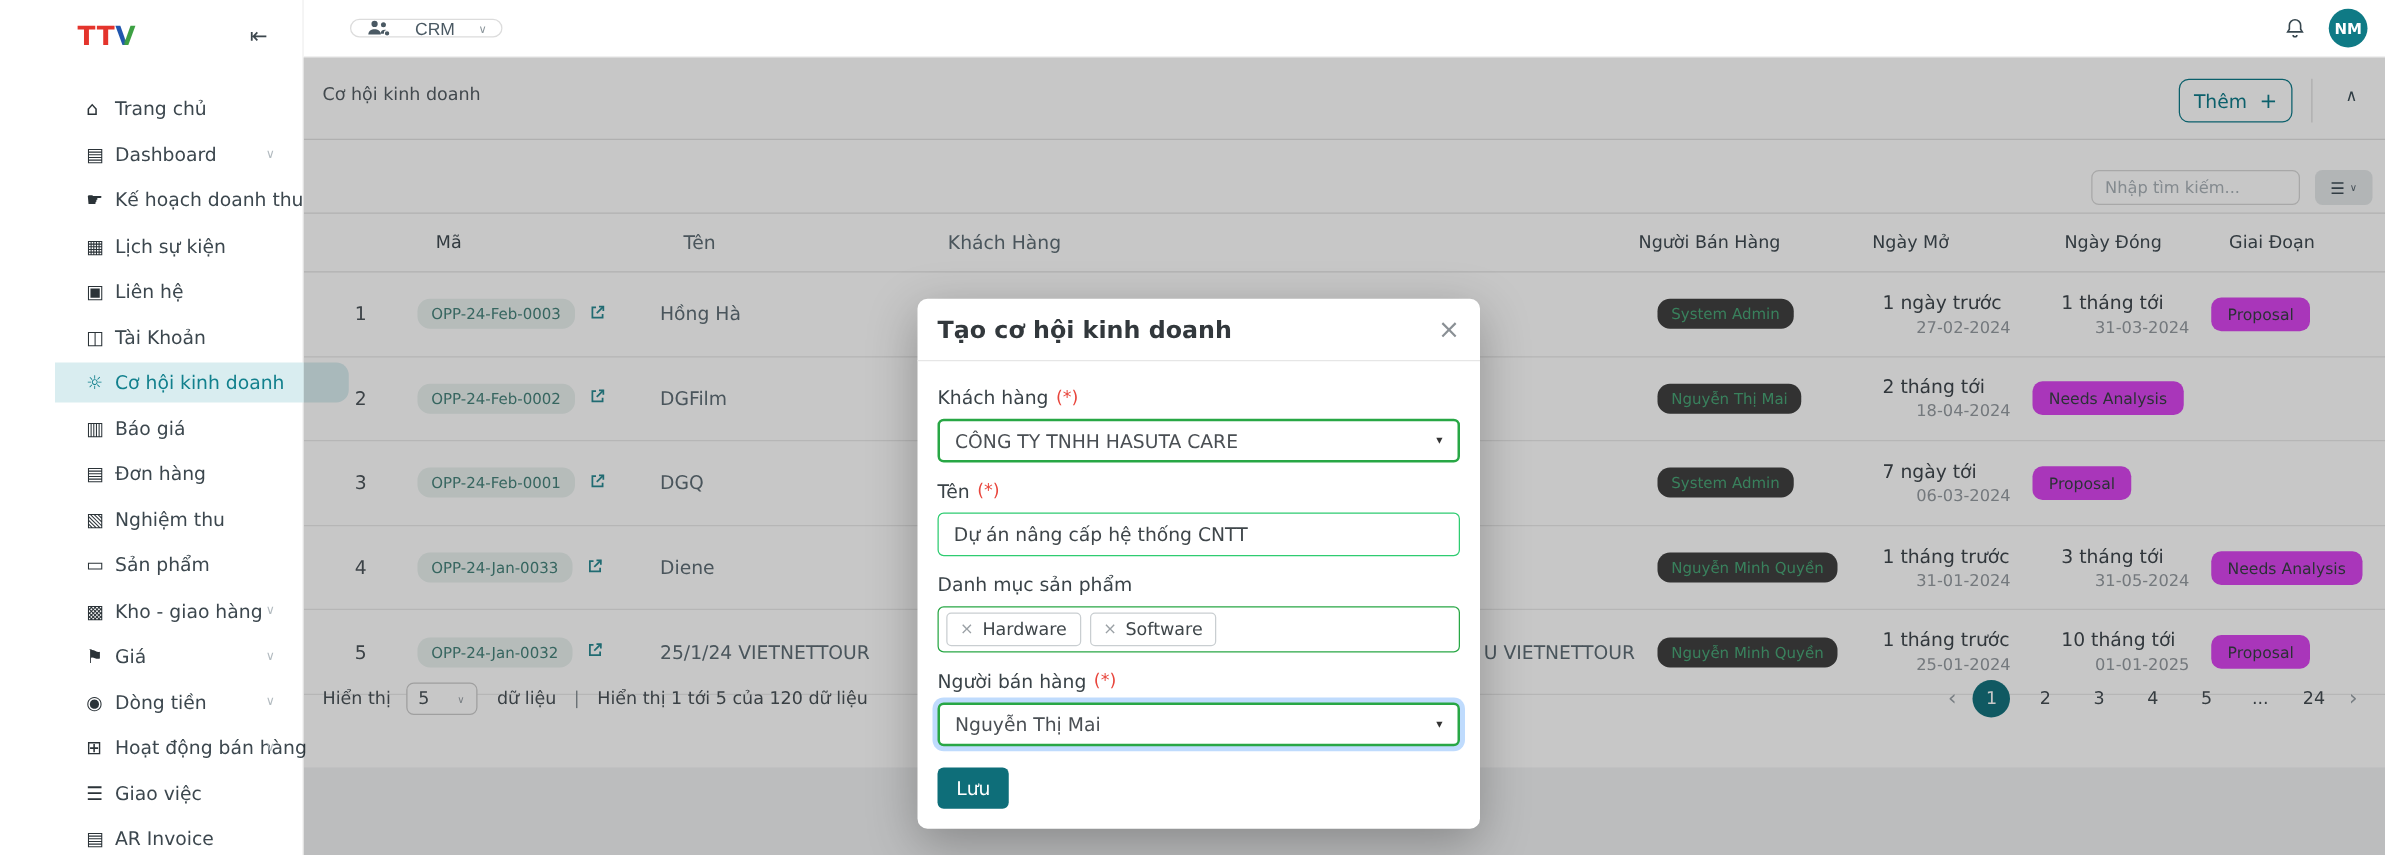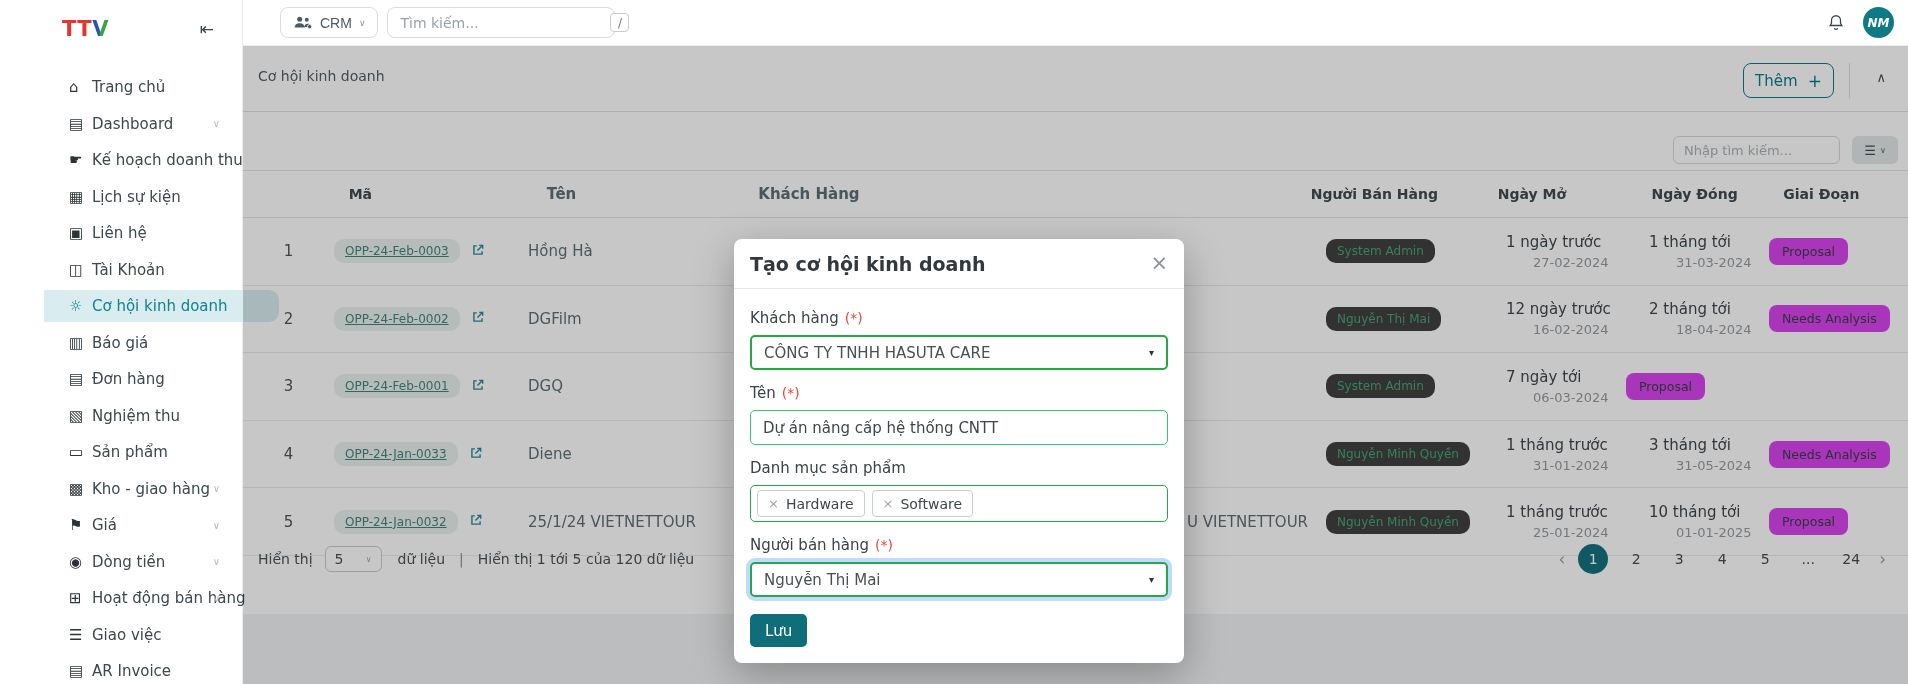--- a/index.html
+++ b/index.html
@@ -21,30 +21,30 @@
         color:#3c474e; font-size:15px; cursor:pointer; }
   .mi-ic { width:23px; font-size:15px; color:#2b3338; flex:0 0 23px; }
   .mi-lb { white-space:nowrap; }
   .mi-ch { position:absolute; right:22px; font-size:10px; color:#b3bbc0; }
   .mi.active { background:#d9edf0; width:235px; border-radius:0 10px 10px 0; }
   .mi.active .mi-lb, .mi.active .mi-ic { color:#12808d; }
 
   
   .topbar { position:absolute; left:243px; top:0; width:1665px; height:46px; background:#fff;
             border-bottom:1px solid #ececec; display:flex; align-items:center; z-index:3; }
-  .crm-btn { display:flex; align-items:center; gap:7px; margin-left:37px; height:31px; padding:0 12px;
+  .crm-btn { display:flex; align-items:center; gap:19px; margin-left:37px; height:15px; padding:0 12px;
              border:1px solid #dcdcdc; border-radius:8px; color:#4a5963; font-size:14px; cursor:pointer; background:#fff; }
   .crm-caret { font-size:9px; color:#8a949a; }
   .search-wrap { position:relative; margin-left:9px; }
   .search-input { width:228px; height:31px; border:1px solid #dcdcdc; border-radius:8px; padding:0 30px 0 12px;
                   font-size:14px; color:#444; font-family:inherit; outline:none; }
   .search-input::placeholder { color:#9aa2a8; }
   .slash-key { position:absolute; right:-14px; top:6px; width:19px; height:19px; border:1px solid #ccc;
                border-radius:4px; font-size:12px; color:#777; display:flex; align-items:center; justify-content:center; background:#fff; }
-  .tb-right { margin-left:auto; display:flex; align-items:center; gap:18px; padding-right:14px;font-style:italic; }
+  .tb-right { margin-left:auto; display:flex; align-items:center; gap:18px; padding-right:14px; }
   .bell { cursor:pointer; display:flex; }
   .avatar { width:31px; height:31px; border-radius:50%; background:#0f7a85; color:#fff; font-size:12px;
             font-weight:700; display:flex; align-items:center; justify-content:center; cursor:pointer; }
 
   
   .content { position:absolute; left:243px; top:46px; width:1665px; height:638px; background:#fff; z-index:1; }
   .c-head { position:absolute; left:0; top:0; width:100%; height:66px; border-bottom:1px solid #e2e2e2; }
   .c-title { position:absolute; left:15px; top:22px; font-size:14px; color:#555e64; }
   .add-btn { position:absolute; right:74px; top:17px; width:91px; height:35px; border:1.5px solid #0f7b8a;
              border-radius:8px; background:#fff; color:#0f7b8a; font-size:15px; display:flex; align-items:center;
@@ -56,34 +56,34 @@
   .filter-input { position:absolute; right:68px; top:90px; width:167px; height:28px; border:1px solid #d8d8d8;
                   border-radius:6px; padding:0 10px; font-size:13px; color:#555; font-family:inherit; outline:none; }
   .filter-input::placeholder { color:#aab2b8; }
   .view-btn { position:absolute; right:10px; top:90px; width:46px; height:28px; background:#e5e8ea; border:none;
               border-radius:6px; display:flex; align-items:center; justify-content:center; gap:4px;
               color:#3f4d57; cursor:pointer; }
   .view-ic { font-size:13px; }
   .view-caret { font-size:8px; color:#5a6871; }
 
   .thead { position:absolute; left:0; top:124px; width:100%; height:48px; display:flex; align-items:center;
-           border-top:1px solid #e4e4e4; border-bottom:1px solid #e4e4e4; font-size:14px; font-weight:700; color:#404b52;gap:24px; }
+           border-top:1px solid #e4e4e4; border-bottom:1px solid #e4e4e4; font-size:14px; font-weight:400; color:#404b52;gap:24px; }
   .tbody { position:absolute; left:0; top:172px; width:100%; }
   .trow { display:flex; align-items:center; height:67.6px; border-bottom:1px solid #e9e9e9; }
   .c-idx   { width:91px;  text-align:center; color:#4e565c; font-size:15px; }
   .c-code  { width:194px; display:flex; align-items:center; gap:11px; }
   .c-name  { width:209px; color:#5f6e76; font-size:15px; }
   .c-cust  { width:589px; color:#5f6e76; font-size:15px; }
   .c-seller{ width:166px; }
   .c-open  { width:143px; padding-left:14px; }
   .c-close { width:134px; padding-left:14px; }
   .c-stage { width:139px; }
   .thead .c-code, .thead .c-name, .thead .c-cust, .thead .c-seller, .thead .c-stage { display:block; }
   .code-badge { background:#e9f1ef; color:#47837b; font-size:12px; padding:5px 11px; border-radius:10px;
-                white-space:nowrap; cursor:pointer;text-decoration:underline; }
+                white-space:nowrap; cursor:pointer; }
   .seller-badge { display:inline-block; background:#404040; color:#49a577; font-size:12px; padding:5px 11px;
                   border-radius:10px; white-space:nowrap; }
   .stage-badge { display:inline-block; background:#d946ef; color:#383f45; font-size:12.5px; padding:6px 13px;
                  border-radius:8px; white-space:nowrap; }
   .d1 { color:#3f474d; font-size:15px; margin-bottom:4px; }
   .d2 { color:#959ba1; font-size:13px;margin-left:27px; }
   .cust-frag { margin-left:450px; white-space:nowrap; }
 
   .tfoot { position:absolute; left:0; top:484px; width:100%; height:58px; display:flex; align-items:center; }
   .pg-left { display:flex; align-items:center; padding-left:15px; color:#4a5258; font-size:14px; }
@@ -216,24 +216,20 @@
       <svg width="20" height="15" viewBox="0 0 24 18">
         <circle cx="8" cy="5" r="3" fill="#4a5963"></circle>
         <path d="M2 15c0-3.2 2.8-5 6-5s6 1.8 6 5z" fill="#4a5963"></path>
         <circle cx="16.5" cy="5.8" r="2.4" fill="#4a5963"></circle>
         <path d="M13.5 14.5c.6-2.6 1.6-4 4.5-4 2.4 0 4 1.6 4 4z" fill="#4a5963"></path>
         <circle cx="20" cy="14" r="2.6" fill="#4a5963" stroke="#fff" stroke-width="1"></circle>
       </svg>
       <span>CRM</span>
       <span class="crm-caret">∨</span>
     </button>
-    <div class="search-wrap">
-      <input class="search-input" type="text" placeholder="Tìm kiếm..." style="">
-      <span class="slash-key">/</span>
-    </div>
     <div class="tb-right">
       <span class="bell">
         <svg width="18" height="19" viewBox="0 0 24 24">
           <path d="M12 3a6 6 0 0 0-6 6v4.2L4.2 16h15.6L18 13.2V9a6 6 0 0 0-6-6z" fill="none" stroke="#37474f" stroke-width="1.7"></path>
           <path d="M10 19.2a2 2 0 0 0 4 0" fill="none" stroke="#37474f" stroke-width="1.7"></path>
         </svg>
       </span>
       <span class="avatar">NM</span>
     </div>
   </header>
@@ -299,24 +295,20 @@
                 <g fill="none" stroke="#2a8a93" stroke-width="2.4">
                   <path d="M10 5H5v14h14v-5"></path>
                   <path d="M14 4h6v6"></path>
                   <path d="M20 4l-9 9"></path>
                 </g>
               </svg></span>
           </span>
           <span class="c-name">DGFilm</span>
           <span class="c-cust"></span>
           <span class="c-seller"><span class="seller-badge">Nguyễn Thị Mai</span></span>
-          <span class="c-open">
-            <div class="d1">12 ngày trước</div>
-            <div class="d2">16-02-2024</div>
-          </span>
           <span class="c-close">
             <div class="d1">2 tháng tới</div>
             <div class="d2">18-04-2024</div>
           </span>
           <span class="c-stage"><span class="stage-badge">Needs Analysis</span></span>
         </div>
         <div class="trow">
           <span class="c-idx">3</span>
           <span class="c-code">
             <span class="code-badge">OPP-24-Feb-0001</span>

